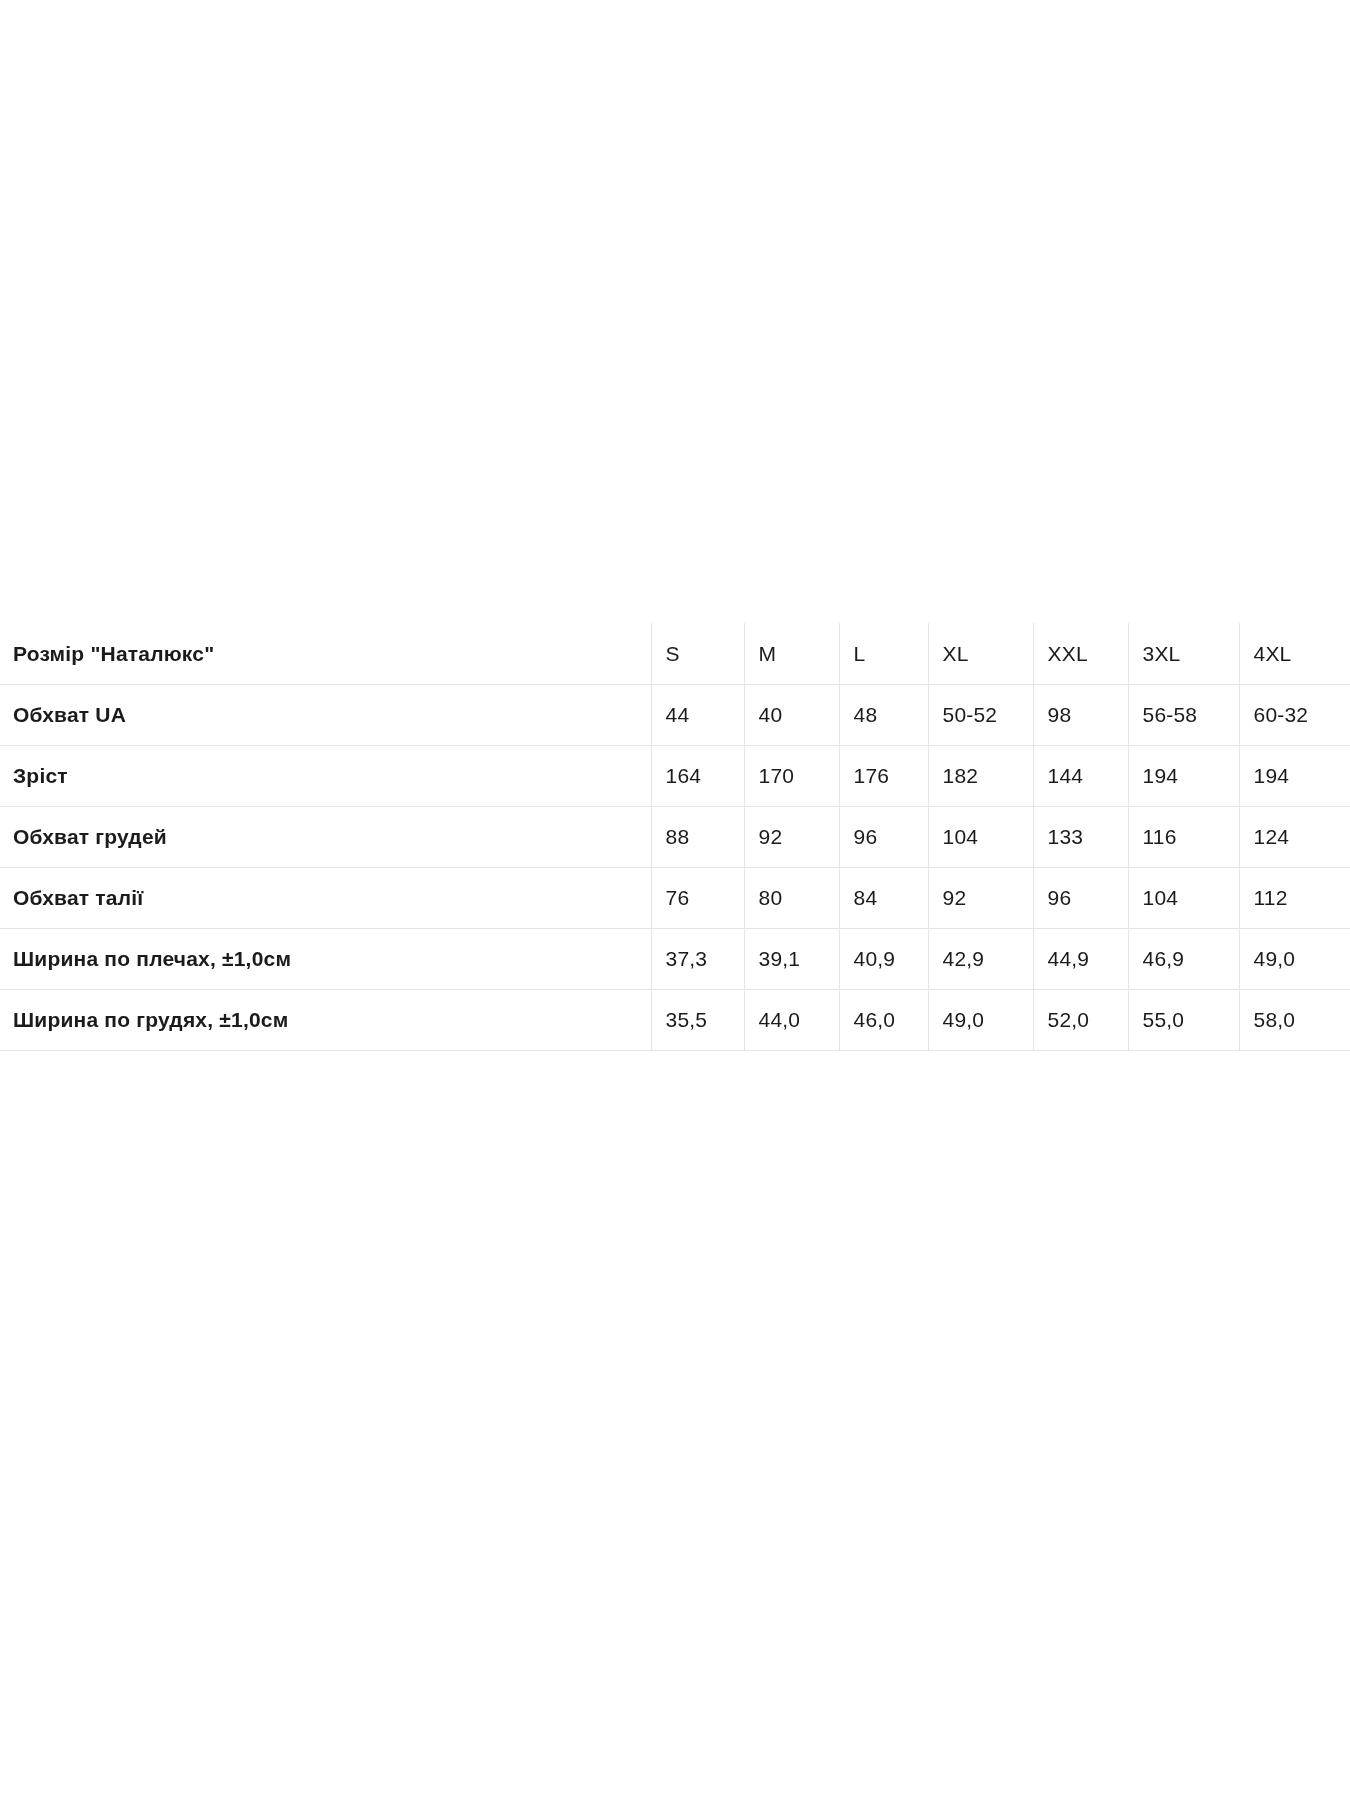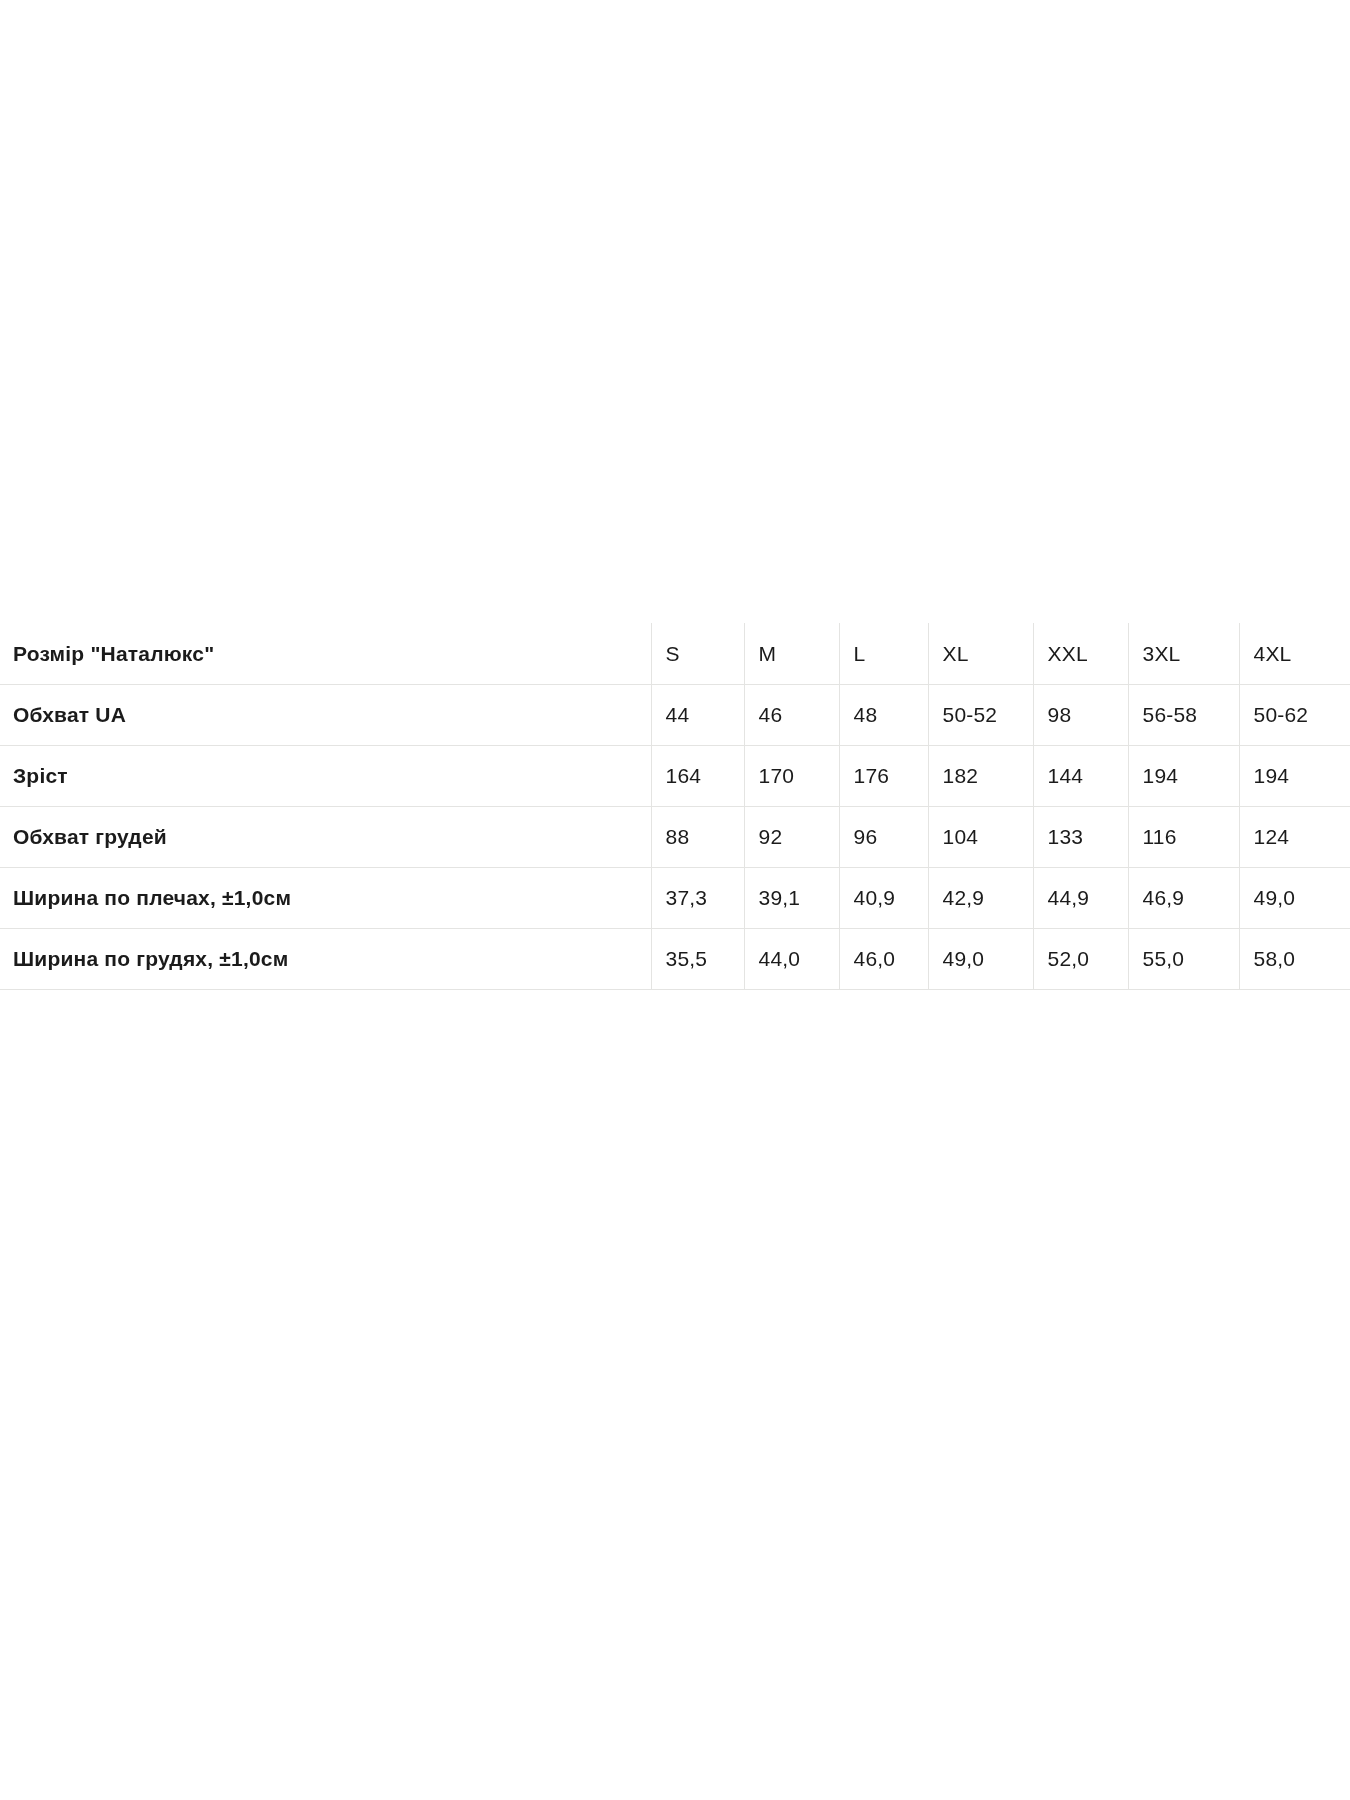--- a/index.html
+++ b/index.html
@@ -77,26 +77,26 @@
         <td class="val">L</td>
         <td class="val">XL</td>
         <td class="val">XXL</td>
         <td class="val">3XL</td>
         <td class="val">4XL</td>
       </tr>
 
       <tr>
         <td class="label">Обхват UA</td>
         <td class="val">44</td>
-        <td class="val">46</td>
+        <td class="val">40</td>
         <td class="val">48</td>
         <td class="val">50-52</td>
         <td class="val">98</td>
         <td class="val">56-58</td>
-        <td class="val">50-62</td>
+        <td class="val">60-32</td>
       </tr>
 
       <tr>
         <td class="label">Зріст</td>
         <td class="val">164</td>
         <td class="val">170</td>
         <td class="val">176</td>
         <td class="val">182</td>
         <td class="val">144</td>
         <td class="val">194</td>
@@ -107,20 +107,30 @@
         <td class="label">Обхват грудей</td>
         <td class="val">88</td>
         <td class="val">92</td>
         <td class="val">96</td>
         <td class="val">104</td>
         <td class="val">133</td>
         <td class="val">116</td>
         <td class="val">124</td>
       </tr>
 
+      <tr>
+        <td class="label">Обхват талії</td>
+        <td class="val">76</td>
+        <td class="val">80</td>
+        <td class="val">84</td>
+        <td class="val">92</td>
+        <td class="val">96</td>
+        <td class="val">104</td>
+        <td class="val">112</td>
+      </tr>
 
       <tr>
         <td class="label">Ширина по плечах, ±1,0см</td>
         <td class="val">37,3</td>
         <td class="val">39,1</td>
         <td class="val">40,9</td>
         <td class="val">42,9</td>
         <td class="val">44,9</td>
         <td class="val">46,9</td>
         <td class="val">49,0</td>

